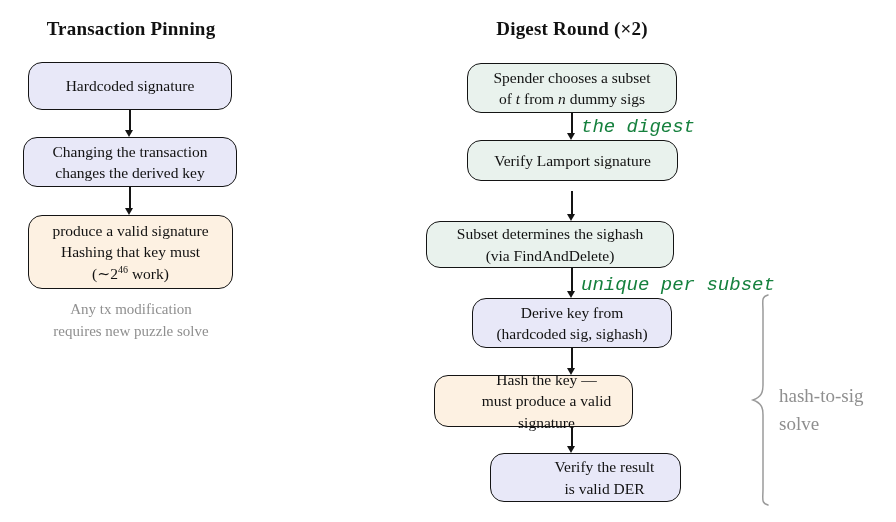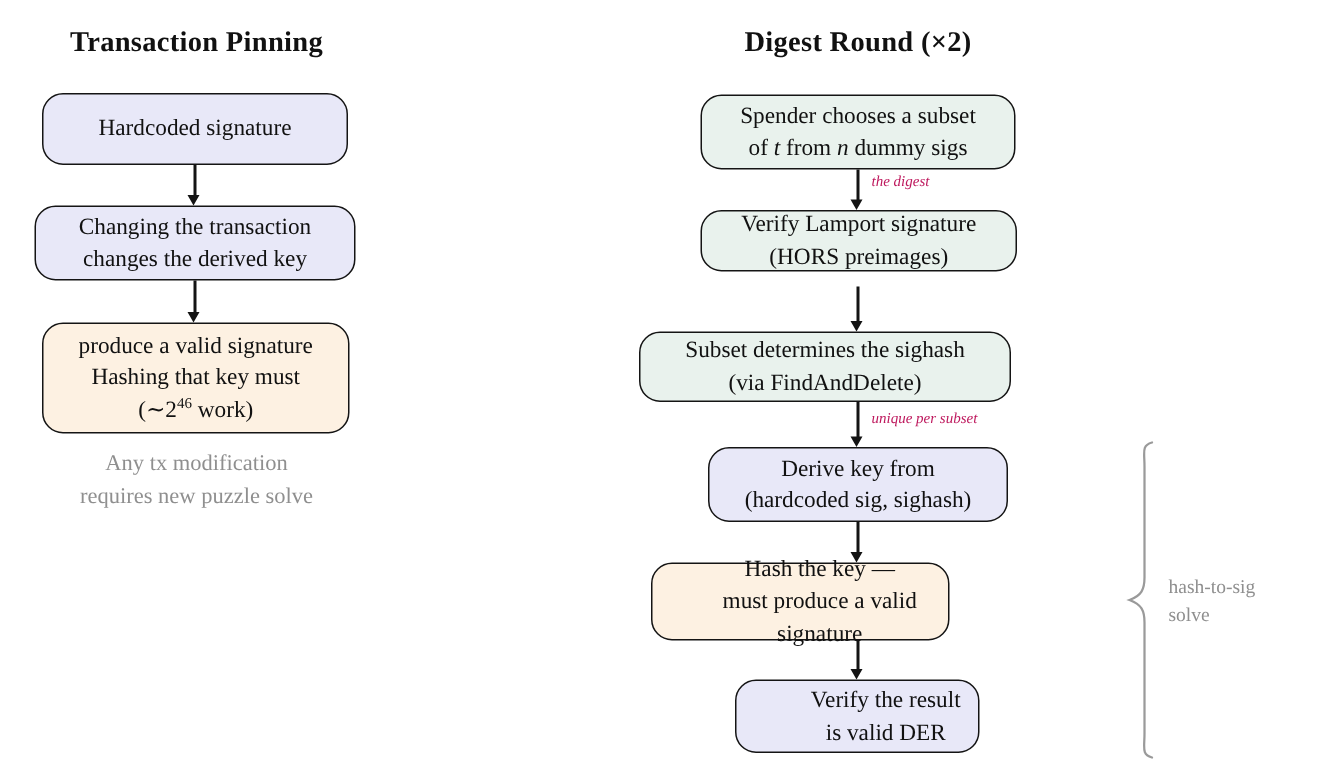--- a/index.html
+++ b/index.html
@@ -49,35 +49,36 @@
   }
   .arrow .head{
     position:absolute;left:1.2px;bottom:0;width:0;height:0;display:block;
     border-left:4.8px solid transparent;
     border-right:4.8px solid transparent;
     border-top:7px solid #141414;
   }
   .arrow-label{
     position:absolute;
     font-style:italic;
-    font-size:10px;
-    color:#be185d;
+    font-size:19px;
+    color:#15803d;
     white-space:nowrap;
+    font-family:Liberation Mono, monospace;
   }
   .note{
     position:absolute;
     text-align:center;
     color:#8f8f8f;
     font-size:15px;
     line-height:1.45;
   }
   .brace-label{
     position:absolute;
     color:#8f8f8f;
-    font-size:13px;
+    font-size:19px;
     line-height:1.45;
     white-space:nowrap;
   }
   .brace{position:absolute;}
 </style>
 </head>
 <body>
 
 <div id="canvas">
 
@@ -139,23 +140,20 @@
   <div class="arrow" style="left:566px;top:113px;height:27px;">
     <i class="shaft"></i>
     <i class="head"></i>
   </div>
   <div class="arrow-label" style="left:581px;top:116px;">the digest</div>
 
   <div class="box mint" style="left:467px;top:140px;width:211px;height:41px;">
     <div>
       <span>Verify Lamport signature</span>
     </div>
-    <div>
-      <span>(HORS preimages)</span>
-    </div>
   </div>
 
   <div class="arrow" style="left:566px;top:191px;height:30px;">
     <i class="shaft"></i>
     <i class="head"></i>
   </div>
 
   <div class="box mint" style="left:426px;top:221px;width:248px;height:47px;">
     <div>
       <span>Subset determines the sighash</span>
@@ -192,21 +190,21 @@
     <div>
       <span>must produce a valid signature</span>
     </div>
   </div>
 
   <div class="arrow" style="left:566px;top:427px;height:26px;">
     <i class="shaft"></i>
     <i class="head"></i>
   </div>
 
-  <div class="box lavender" style="left:490px;top:453px;width:163px;height:49px;padding-left:44px;">
+  <div class="box lavender" style="left:490px;top:453px;width:191px;height:49px;padding-left:44px;">
     <div>
       <span>Verify the result</span>
     </div>
     <div>
       <span>is valid DER</span>
     </div>
   </div>
 
   <svg class="brace" style="left:750px;top:293px;" width="22" height="214" viewBox="0 0 22 214">
     <path d="M 18 2 C 11 4, 13 8, 13 18 L 13 92 C 13 100, 11 104, 3 107 C 11 110, 13 114, 13 122 L 13 196 C 13 206, 11 210, 18 212" fill="none" stroke="#9a9a9a" stroke-width="1.5" stroke-linecap="round"></path>

